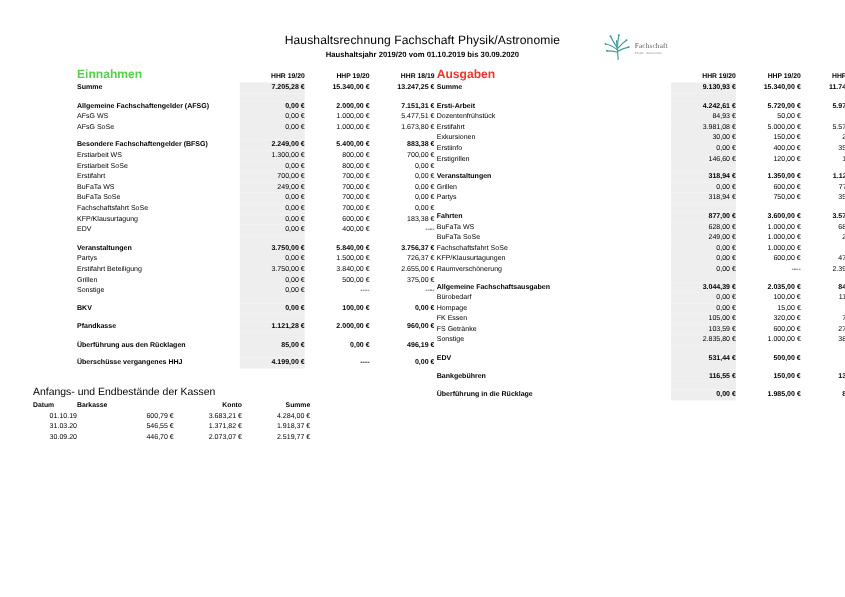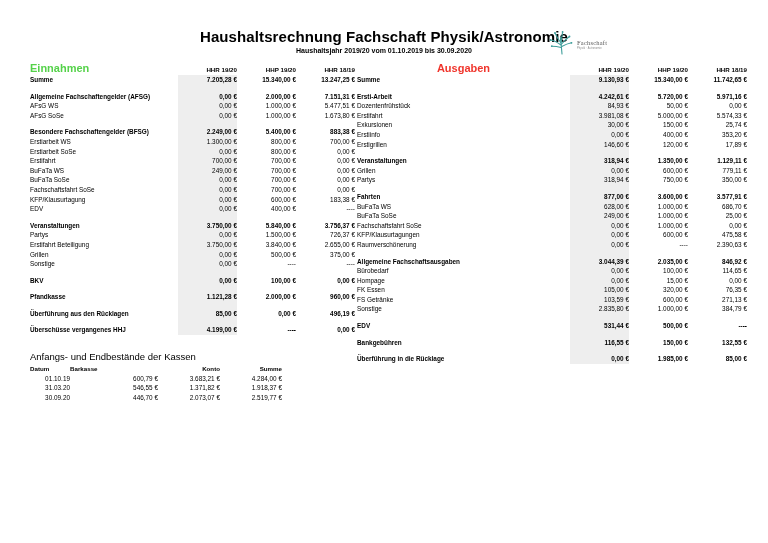--- a/index.html
+++ b/index.html
@@ -18,22 +18,22 @@
 
   
   .doc-header {
     position: absolute;
     top: 30px;
     left: 0;
     width: 768px;
     text-align: center;
   }
   .doc-title {
-    font-size: 15px;
-    font-weight: bold;
+    font-size: 11px;
+    font-weight: normal;
     letter-spacing: 0.1px;
     line-height: 14px;
   }
   .doc-subtitle {
     font-size: 7px;
     font-weight: bold;
     line-height: 11px;
     margin-top: 1px;
   }
 
@@ -71,20 +71,21 @@
     top: 62px;
   }
   .panel.left  { left: 30px;  width: 325px; }
   .panel.right { left: 357px; width: 390px; }
 
   table.ledger {
     border-collapse: collapse;
     font-size: 6.4px;
     line-height: 9.6px;
     width: 100%;
+    margin-left: 40px;
   }
   table.ledger td {
     padding: 0;
     white-space: nowrap;
     vertical-align: bottom;
     height: 9.6px;
   }
 
   
   .left  .c-label { width: 148px; }
@@ -104,21 +105,21 @@
   }
   td.shade { background: #eeeeee; }
 
   .sect-head {
     font-size: 11px;
     font-weight: bold;
     line-height: 13px;
     padding-bottom: 1px;
   }
   .sect-head.ein { color: #55d24a; }
-  .sect-head.aus { color: #f0352c; text-align: center; }
+  .sect-head.aus { color: #f0352c; }
 
   .colhead {
     font-weight: bold;
     font-size: 6.2px;
     text-align: right;
     padding-right: 4px;
     padding-bottom: 1px;
   }
 
   tr.bold td { font-weight: bold; }

